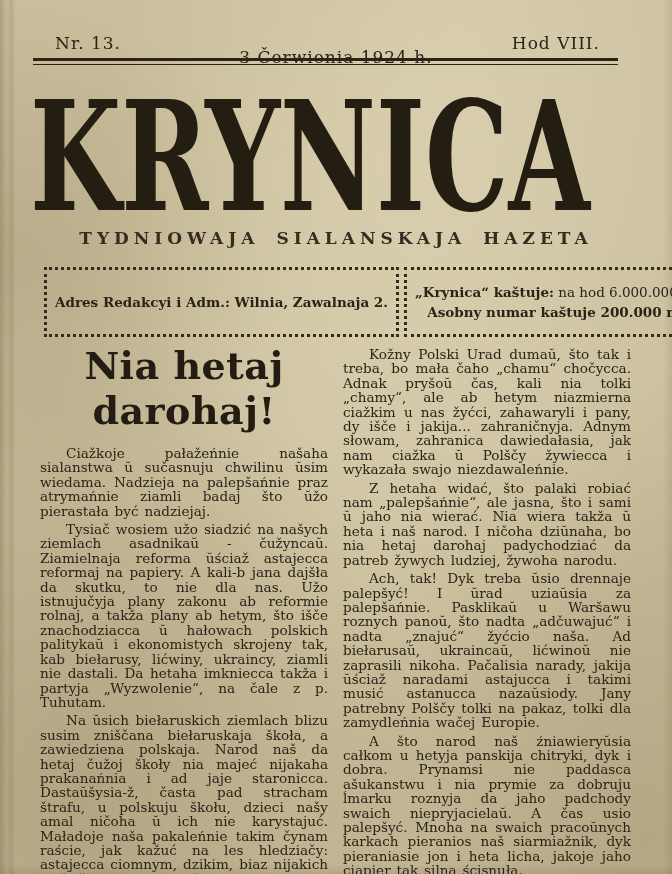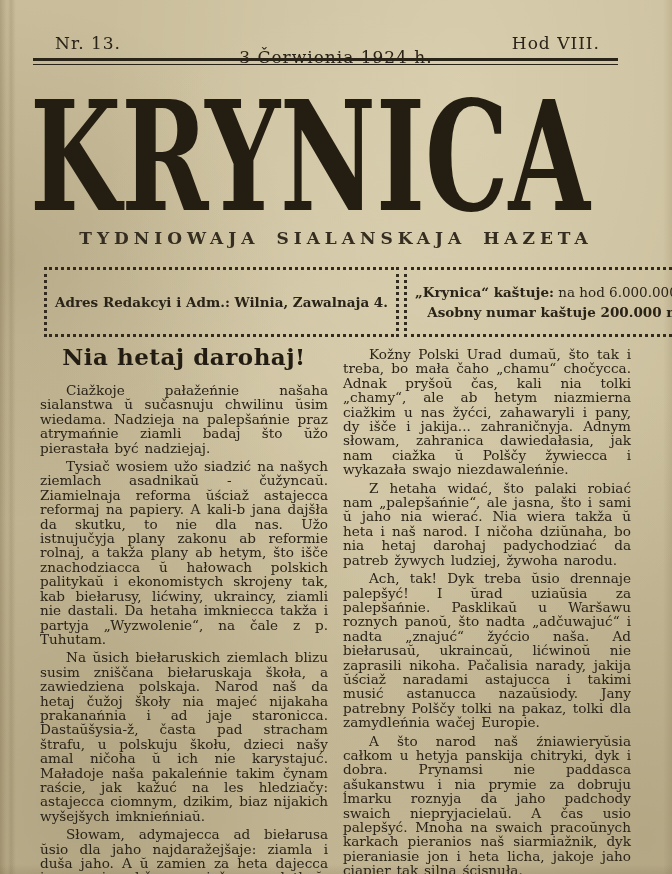--- a/index.html
+++ b/index.html
@@ -53,21 +53,21 @@
   .cellL .l2{font-weight:normal;}
   .cellR{text-align:center;}
   .cellR .b{font-weight:bold;}
   
   .article{
     position:absolute;top:343px;left:40px;width:592px;
     display:flex;gap:15px;
   }
   .col{flex:0 0 288px;width:288px;}
   .headline{
-    font-size:23px;font-weight:bold;text-align:center;
+    font-size:38px;font-weight:bold;text-align:center;
     margin:0 0 13px 0;letter-spacing:.5px;color:#231c12;
   }
   .col p{
     font-size:13.6px;line-height:14.4px;
     text-align:justify;text-indent:26px;
     margin:4px 0 3px 0;
     word-spacing:1.5px;
   }
 </style>
 </head>
@@ -82,21 +82,21 @@
 
   <div class="masthead">
     <svg width="620" height="152" viewBox="0 0 620 152">
       <text x="310" y="126" text-anchor="middle" font-family="DejaVu Serif, Liberation Serif, serif" font-size="152" font-weight="bold" fill="#241d12" textLength="560" lengthAdjust="spacingAndGlyphs">KRYNICA</text>
     </svg>
   </div>
   <div class="subtitle">TYDNIOWAJA SIALANSKAJA HAZETA</div>
 
   <div class="infobox">
     <div class="infocell cellL">
-      <div class="l1 l1a">Adres Redakcyi i Adm.: Wilnia, Zawalnaja 4.</div>
+      <div class="l1 l1a">Adres Redakcyi i Adm.: Wilnia, Zawalnaja 2.</div>
     </div>
     <div class="infocell cellR">
       <div class="l1"><span class="b">„Krynica“ kaštuje:</span><span> na hod 6.000.000 m. p.</span></div>
       <div class="l1 b">Asobny numar kaštuje 200.000 m. p.</div>
     </div>
   </div>
 
   <div class="article">
     <div class="col">
       <h1 class="headline">Nia hetaj darohaj!</h1>

